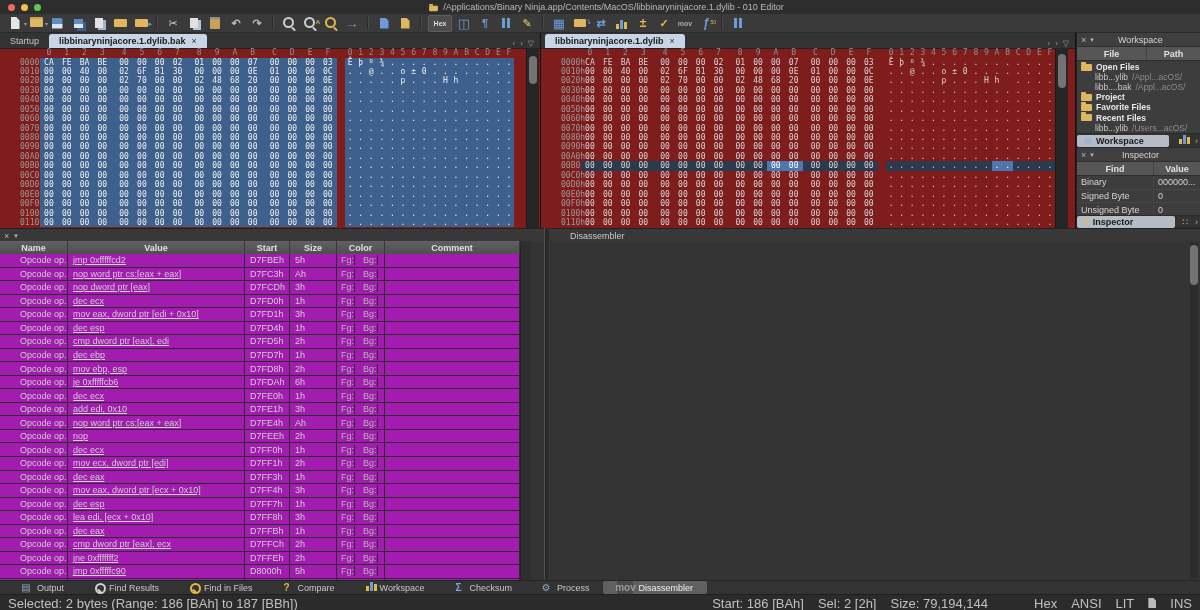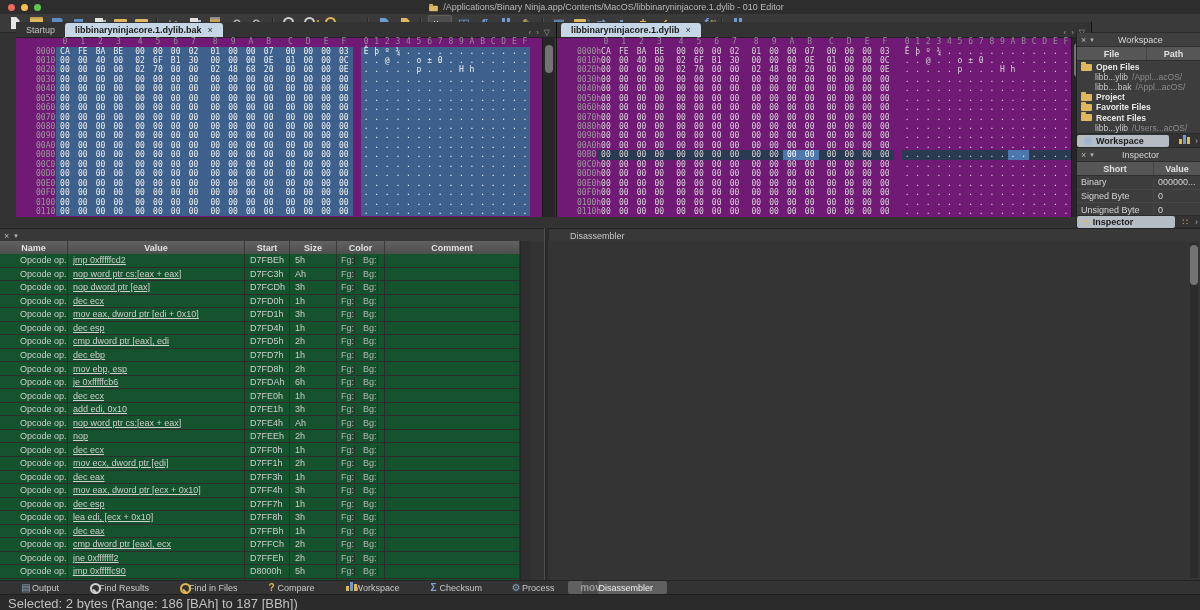--- a/index.html
+++ b/index.html
@@ -63,21 +63,21 @@
   .bars::before{content:'';position:absolute;left:3px;bottom:2px;width:11px;height:10px;
      background:linear-gradient(#e0b84e,#e0b84e) 0 100%/3px 5px no-repeat,
                 linear-gradient(#6f9bd2,#6f9bd2) 4px 100%/3px 9px no-repeat,
                 linear-gradient(#e0b84e,#e0b84e) 8px 100%/3px 7px no-repeat;}
   .i-operations::before{content:'±';color:#e0b84e;font-weight:bold;font-size:12px;}
   .i-check-validate::before{content:'✓';color:#e0b84e;font-weight:bold;}
   .i-mov-instruction{color:#a8a8a8;font-size:7px;font-weight:bold;letter-spacing:0;}
   .i-function-50::before{content:'ƒ';color:#6f9bd2;font-weight:bold;font-style:italic;font-size:12px;}
   .i-function-50::after{content:'50';position:absolute;right:-1px;top:-1px;font-size:5px;color:#e0b84e;}
   
-  .editor{position:absolute;top:22px;height:195px;background:#701a75;margin-left:16px;}
+  .editor{position:absolute;top:33px;height:195px;background:#7f1d1d;}
   .ed-left{left:0;width:540px;border-right:1px solid #111;}
   .ed-right{left:541px;width:534px;border-right:1px solid #111;}
   .tabstrip{position:absolute;left:0;top:0;width:100%;height:15px;background:#333;
             border-bottom:1px solid #222;display:flex;align-items:flex-end;}
   .tab{height:14px;display:flex;align-items:center;padding:0 10px;font-size:9px;color:#c4c4c4;gap:6px;}
   .tab.active{background:#c6d6e6;color:#1a1a1a;border-radius:3px 3px 0 0;font-weight:bold;}
   .tabclose{font-size:9px;color:#333;cursor:default;font-weight:normal;}
   .tabnav{margin-left:auto;display:flex;gap:5px;padding-right:6px;color:#9a9a9a;font-size:8px;align-items:center;}
   .hexview{position:absolute;left:0;top:15px;width:100%;height:180px;overflow:hidden;
            font-family:"DejaVu Sans Mono",monospace;font-size:8px;}
@@ -127,41 +127,41 @@
   .insp-rows{height:45px;overflow:hidden;}
   .irow{display:flex;height:12.7px;font-size:9px;border-bottom:1px solid #474747;align-items:center;}
   .irow .it{width:77px;padding-left:4px;color:#d5d5d5;border-right:1px solid #474747;box-sizing:border-box;}
   .irow .iv{padding-left:4px;color:#d5d5d5;}
   
   .bottombar{position:absolute;left:0;top:228px;width:1200px;height:13px;background:#383838;
              border-top:1px solid #222;display:flex;align-items:center;font-size:9px;color:#b5b5b5;}
   .bottombar .pc{margin-left:4px;}
   .bottombar .pdd{margin-left:5px;font-size:7px;}
   .disasm-title{position:absolute;left:570px;color:#c8c8c8;}
-  .tablewrap{position:absolute;left:0;top:241px;width:520px;height:339px;overflow:hidden;background:#14532d;}
+  .tablewrap{position:absolute;left:0;top:241px;width:520px;height:339px;overflow:hidden;background:#a21caf;}
   .thead{display:grid;grid-template-columns:68px 177px 45px 47px 48px 135px;height:13px;
          background:linear-gradient(#616161,#4e4e4e);font-size:9px;font-weight:bold;color:#e0e0e0;}
   .thead span{display:flex;align-items:center;justify-content:center;border-right:1px solid #3a3a3a;box-sizing:border-box;}
   .trow{display:grid;grid-template-columns:68px 177px 45px 47px 48px 135px;height:12.54px;
         font-size:9px;color:#cfcfcf;border-bottom:1px solid #2d2d2d;}
   .trow span{display:flex;align-items:center;border-right:1px solid #2d2d2d;box-sizing:border-box;
              white-space:nowrap;overflow:hidden;}
   .trow .c-name{padding-left:20px;}
   .trow .c-val{padding-left:5px;text-decoration:underline;}
   .trow .c-start,.trow .c-size{padding-left:5px;}
   .trow .c-color{gap:8px;padding-left:4px;color:#b5b5b5;}
   .tablescroll{position:absolute;left:520px;top:241px;width:10px;height:339px;background:#2f2f2f;border-left:1px solid #262626;}
   .splitter{position:absolute;left:544px;top:228px;width:4px;height:352px;background:#2a2a2a;border-left:1px solid #4e4e4e;}
   .disasm{position:absolute;left:548px;top:241px;width:652px;height:339px;background:#343434;}
   .disasm .vtrack{position:absolute;right:2px;top:2px;width:8px;height:335px;background:#2c2c2c;}
   .disasm .vthumb{left:0;top:2px;height:40px;width:8px;}
   
   .bottomtabs{position:absolute;left:0;top:580px;width:1200px;height:14px;background:#333;
               border-top:1px solid #252525;display:flex;align-items:center;padding-left:6px;box-sizing:border-box;}
-  .btab{display:flex;align-items:center;padding:0 14px;height:13px;font-size:9px;color:#c8c8c8;justify-content:center;}
+  .btab{display:flex;align-items:center;gap:5px;padding:0 14px;height:13px;font-size:9px;color:#c8c8c8;justify-content:center;}
   .btab.active{background:#606060;border-radius:2px;color:#eee;}
   .btab .bicn{width:12px;height:11px;display:inline-flex;align-items:center;justify-content:center;font-size:10px;}
   .i-output::before{content:'▤';color:#8ea8c0;}
   .i-compare::before{content:'?';color:#e0b84e;font-weight:bold;font-size:10px;}
   .i-checksum::before{content:'Σ';color:#7aa5d8;font-weight:bold;font-size:10px;}
   .i-process::before{content:'⚙';color:#8ea8c0;}
   .i-disasm{color:#9a9a9a;font-size:6px;font-weight:bold;background:#4a4a4a;border-radius:1px;padding:1px 2px;}
   
   .statusbar{position:absolute;left:0;top:594px;width:1200px;height:16px;background:#2b2b2b;
              border-top:1px solid #1f1f1f;display:flex;align-items:center;font-size:13px;color:#c0c0c0;}
@@ -1800,21 +1800,21 @@
           <span class="bars icn" style="width:12px;height:11px;display:inline-block"></span>
         </span>
       <span class="mt-arrow">›</span>
     </div>
     <div class="ptitle">
       <span class="pc">×</span>
       <span class="pdd">▾</span>
       <span class="pt">Inspector</span>
     </div>
     <div class="colhead">
-      <span style="width:77px">Short</span>
+      <span style="width:77px">Find</span>
       <span style="flex:1">Value</span>
     </div>
     <div class="insp-rows" id="insprows">
         <div class="irow">
           <span class="it">Binary</span>
           <span class="iv">000000...</span>
         </div>
         <div class="irow">
           <span class="it">Signed Byte</span>
           <span class="iv">0</span>
@@ -2169,14 +2169,25 @@
         <span>Process</span>
       </span>
       <span class="btab active">
         <span class="bicn i-disasm">mov</span>
         <span>Disassembler</span>
       </span>
     </div>
 
   <div class="statusbar">
     <span class="sb-left">Selected: 2 bytes (Range: 186 [BAh] to 187 [BBh])</span>
+    <span class="sb-right">
+      <span>Start: 186 [BAh]</span>
+      <span>Sel: 2 [2h]</span>
+      <span>Size: 79,194,144</span>
+      <span class="sb-gap"></span>
+      <span>Hex</span>
+      <span>ANSI</span>
+      <span>LIT</span>
+      <span class="sb-icn"></span>
+      <span>INS</span>
+    </span>
   </div>
 </div>
 
 </body></html>

